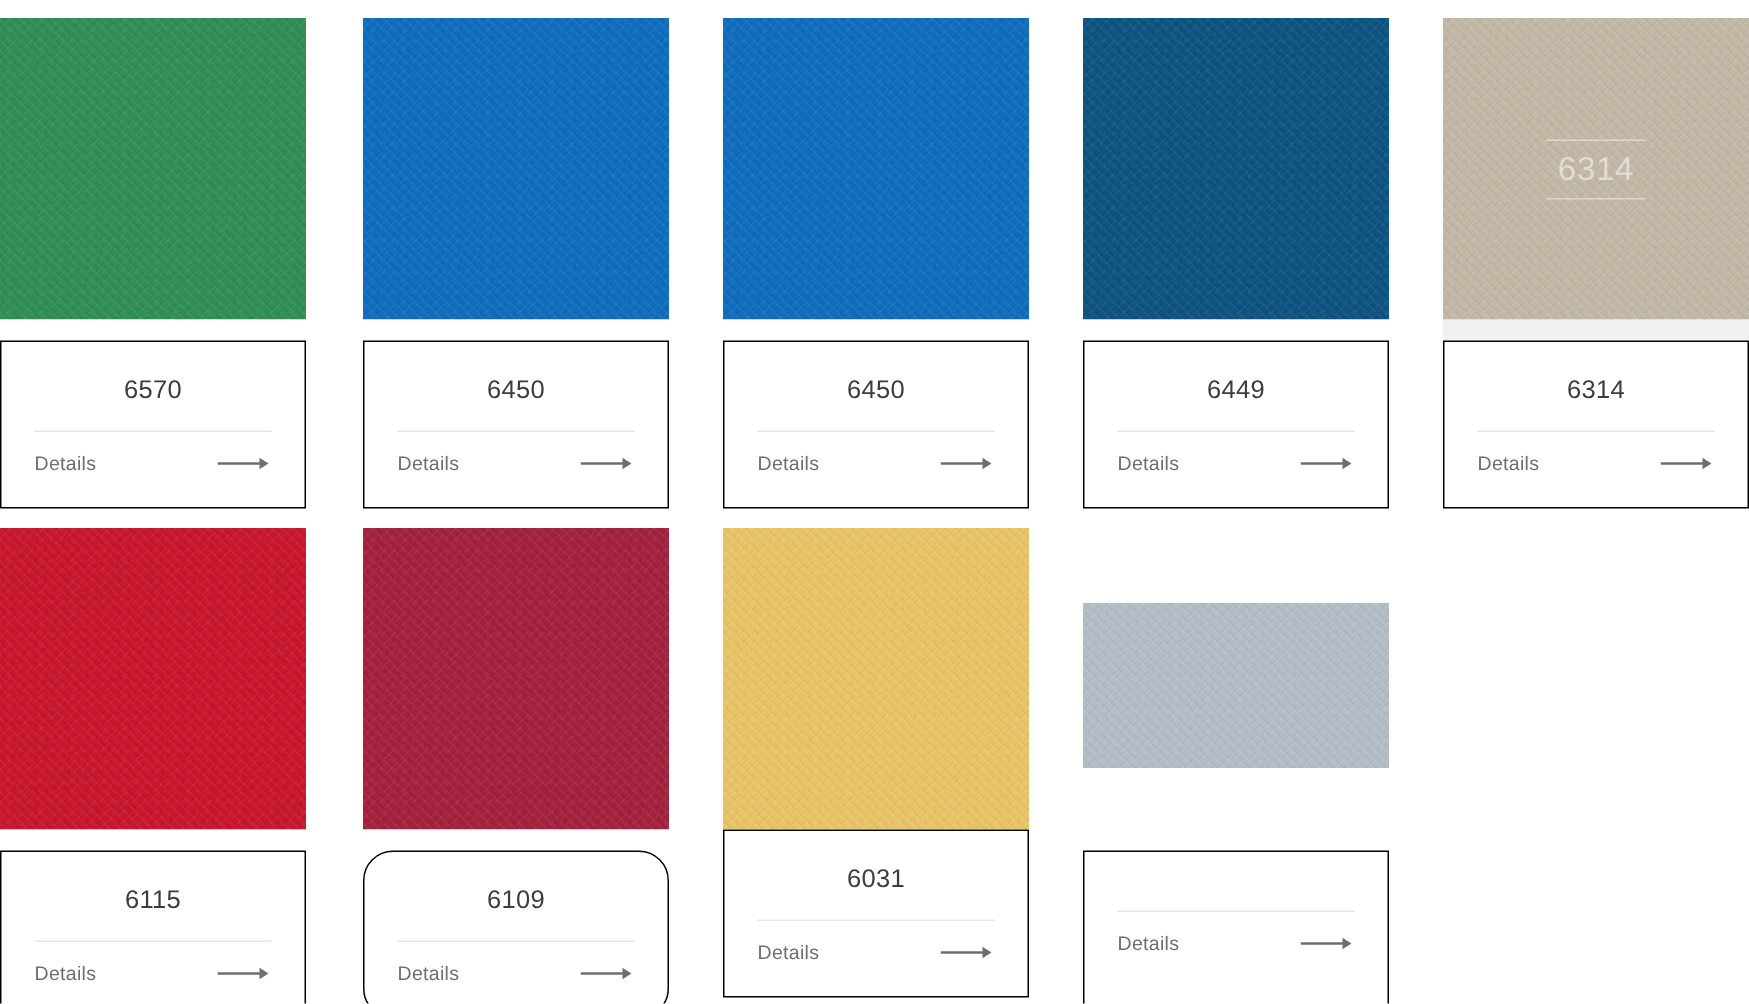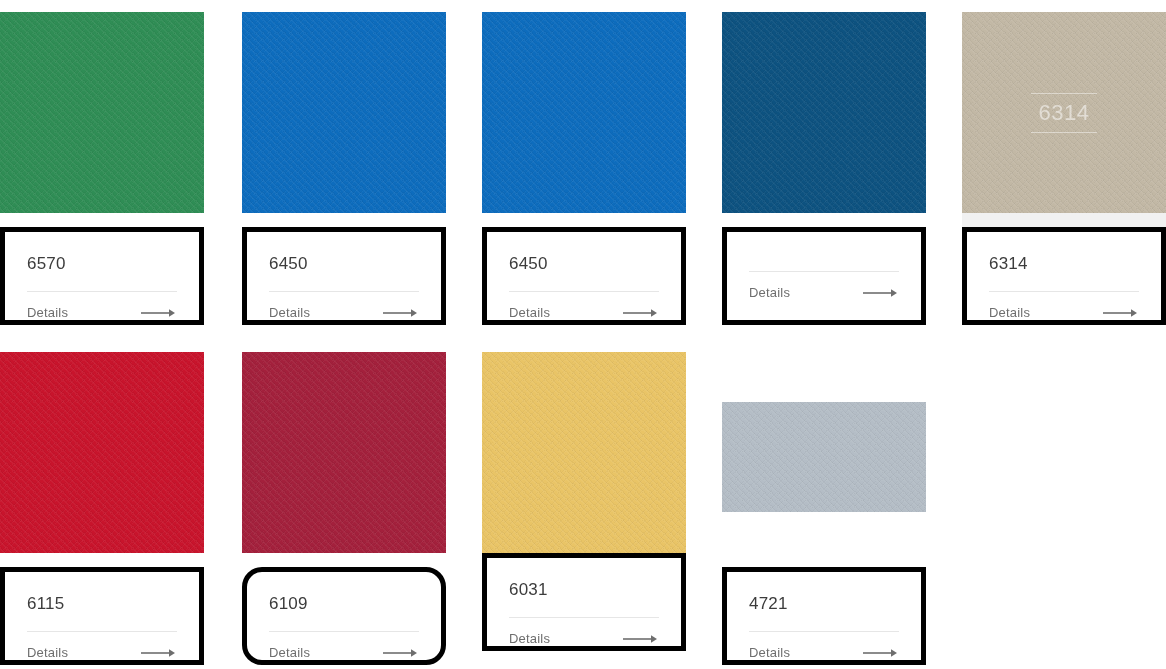--- a/index.html
+++ b/index.html
@@ -80,24 +80,25 @@
     line-height: 38px;
     color: rgba(255,255,255,0.52);
     letter-spacing: 0.5px;
   }
 
   
   .card {
     position: relative;
     z-index: 2;
     width: 204px;
-    height: 98px;
+    height: 112px;
     background: #ffffff;
-    border: 5px solid #000000;
+    border: 1px solid #000000;
     padding: 22px 22px 0 22px;
+    text-align: center;
   }
   .card .title {
     font-size: 17px;
     line-height: 20px;
     color: #3c3c3c;
     font-weight: 400;
     letter-spacing: 0.2px;
   }
   .card .divider {
     margin-top: 17px;
@@ -175,20 +176,21 @@
             </svg>
           </span>
         </div>
       </div>
     </div>
     <div class="cell" style="left: 722px; top: 12px;">
       <div class="swatch-wrap">
         <div class="swatch" style="background-image: repeating-linear-gradient(45deg, rgba(255, 255, 255, 0.043) 0px, rgba(255, 255, 255, 0.043) 1px, rgba(0, 0, 0, 0.035) 1px, rgba(0, 0, 0, 0.035) 2px, rgba(0, 0, 0, 0) 2px, rgba(0, 0, 0, 0) 4px), repeating-linear-gradient(-45deg, rgba(255, 255, 255, 0.04) 0px, rgba(255, 255, 255, 0.04) 1px, rgba(0, 0, 0, 0.03) 1px, rgba(0, 0, 0, 0.03) 2px, rgba(0, 0, 0, 0) 2px, rgba(0, 0, 0, 0) 5px), linear-gradient(rgb(13, 82, 128), rgb(13, 82, 128));"></div>
       </div>
       <div class="card" style="margin-top: 14px;">
+        <div class="title">6449</div>
         <div class="divider"></div>
         <div class="details-row">
           <span class="details-label">Details</span>
           <span>
             <svg class="arrow-icon" width="36" height="10" viewBox="0 0 36 10" aria-hidden="true">
               <line x1="0" y1="5" x2="30" y2="5" stroke="#6e6e6e" stroke-width="1.6"></line>
               <path d="M28 1.2 L34 5 L28 8.8 Z" fill="#6e6e6e"></path>
             </svg>
           </span>
         </div>
@@ -270,21 +272,20 @@
             </svg>
           </span>
         </div>
       </div>
     </div>
     <div class="cell" style="left: 722px; top: 352px;">
       <div class="swatch-wrap">
         <div class="swatch partial" style="background-image: repeating-linear-gradient(45deg, rgba(255, 255, 255, 0.043) 0px, rgba(255, 255, 255, 0.043) 1px, rgba(0, 0, 0, 0.035) 1px, rgba(0, 0, 0, 0.035) 2px, rgba(0, 0, 0, 0) 2px, rgba(0, 0, 0, 0) 4px), repeating-linear-gradient(-45deg, rgba(255, 255, 255, 0.04) 0px, rgba(255, 255, 255, 0.04) 1px, rgba(0, 0, 0, 0.03) 1px, rgba(0, 0, 0, 0.03) 2px, rgba(0, 0, 0, 0) 2px, rgba(0, 0, 0, 0) 5px), linear-gradient(rgb(180, 189, 198), rgb(180, 189, 198));"></div>
       </div>
       <div class="card" style="margin-top: 14px;">
-        <div class="title">4721</div>
         <div class="divider"></div>
         <div class="details-row">
           <span class="details-label">Details</span>
           <span>
             <svg class="arrow-icon" width="36" height="10" viewBox="0 0 36 10" aria-hidden="true">
               <line x1="0" y1="5" x2="30" y2="5" stroke="#6e6e6e" stroke-width="1.6"></line>
               <path d="M28 1.2 L34 5 L28 8.8 Z" fill="#6e6e6e"></path>
             </svg>
           </span>
         </div>

